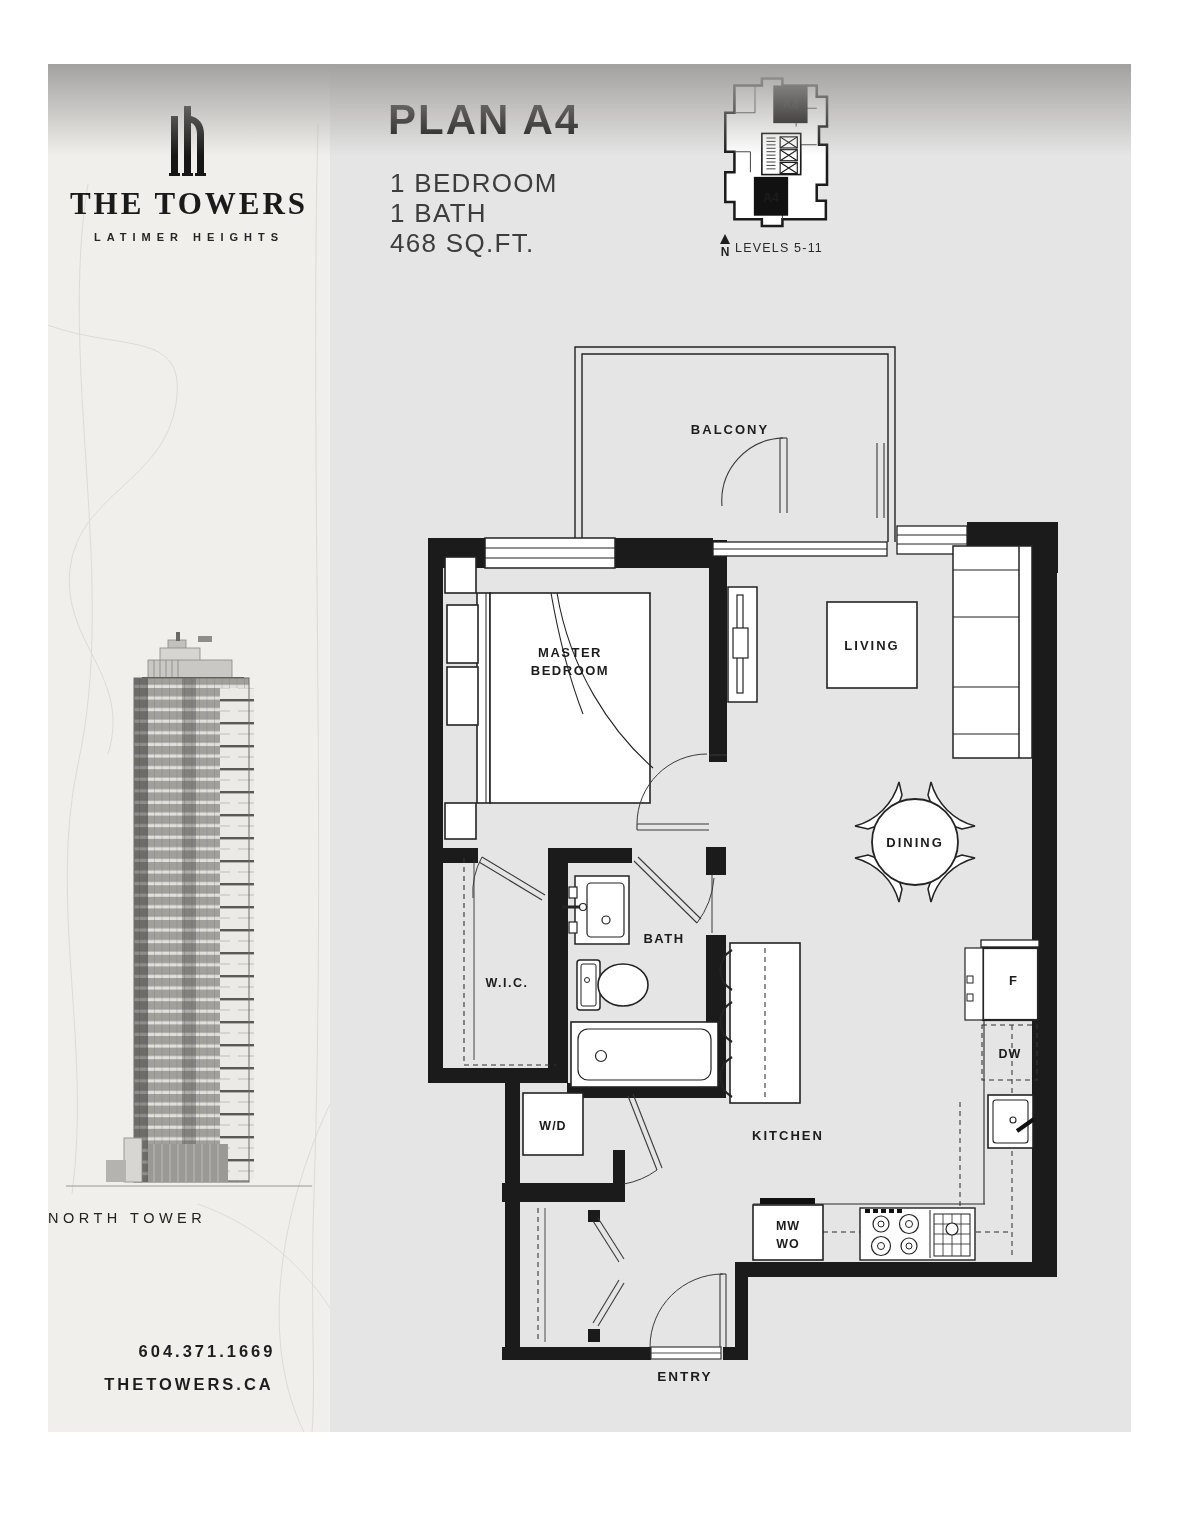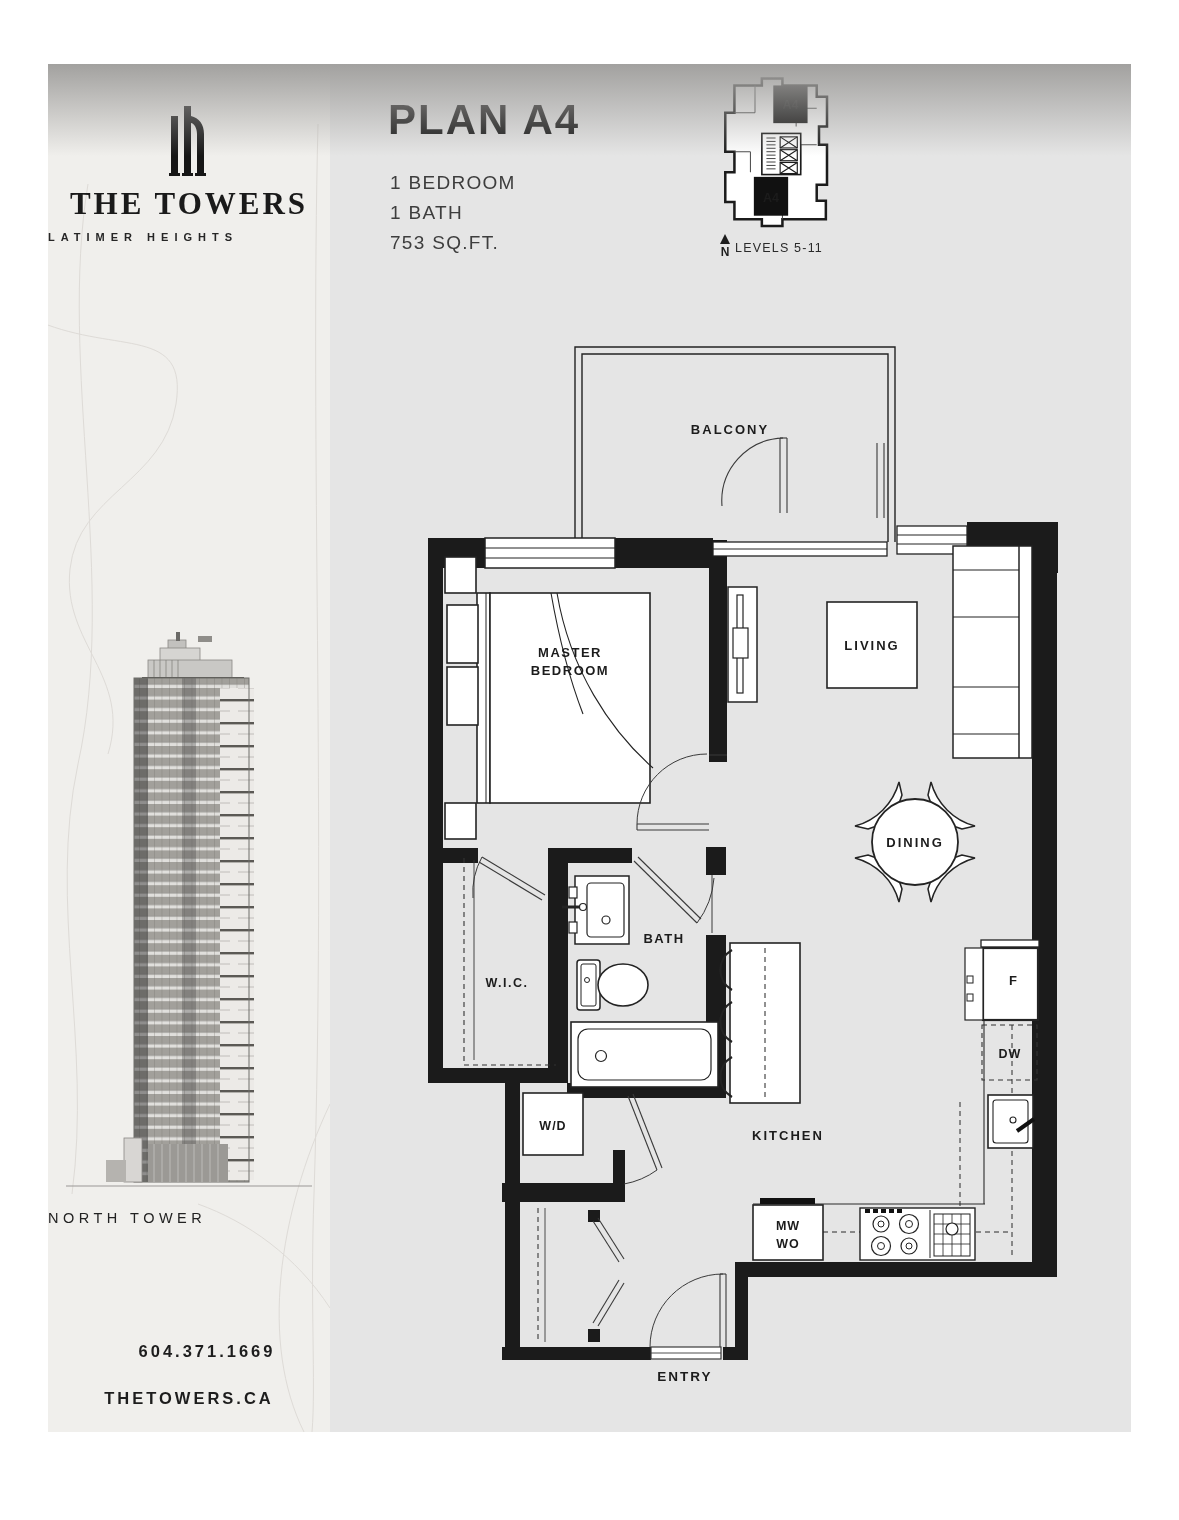--- a/index.html
+++ b/index.html
@@ -5,31 +5,31 @@
   html,body{margin:0;padding:0;width:1179px;height:1520px;background:#ffffff;
     font-family:"Liberation Sans",sans-serif;-webkit-font-smoothing:antialiased;}
   .page{position:absolute;left:48px;top:64px;width:1083px;height:1368px;background:#e5e5e5;}
   .grad{position:absolute;left:0;top:0;width:100%;height:92px;
     background:linear-gradient(to bottom,#a2a19f 0%,rgba(244,243,241,0) 100%);pointer-events:none;z-index:9;}
   .sidebar{position:absolute;left:0;top:0;width:282px;height:1368px;background:#f0efec;overflow:hidden;}
   .deco{position:absolute;left:0;top:0;}
   .logo{position:absolute;left:119px;top:38px;}
   .brand{position:absolute;left:0;top:122px;width:282px;text-align:center;
     font-family:"Liberation Serif",serif;font-size:31px;letter-spacing:3px;color:#1a1a1a;font-weight:600;}
-  .brand-sub{position:absolute;left:0;top:167px;width:282px;
+  .brand-sub{position:absolute;left:0;top:167px;width:282px;text-align:center;
     font-size:11px;letter-spacing:6px;color:#262626;font-weight:700;}
   .towerfig{position:absolute;left:16px;top:566px;}
   .tower-caption{position:absolute;left:0;top:1146px;width:282px;
     font-size:14.5px;letter-spacing:4.5px;color:#222;font-weight:500;}
   .contact{position:absolute;left:0;top:1278px;width:282px;text-align:center;color:#1d1d1d;}
   .contact .phone{font-size:16.5px;font-weight:700;letter-spacing:3px;padding-left:36px;}
-  .contact .web{font-size:16.5px;font-weight:700;letter-spacing:3px;margin-top:28px;}
+  .contact .web{font-size:16.5px;font-weight:700;letter-spacing:3px;margin-top:14px;}
   .plan-title{position:absolute;left:340px;top:32px;font-size:42px;font-weight:800;
     letter-spacing:2px;color:#161616;}
-  .specs{position:absolute;left:342px;top:104px;font-size:19px;color:#3d3d3d;letter-spacing:1.3px;line-height:30px;}
+  .specs{position:absolute;left:342px;top:104px;font-size:26px;color:#3d3d3d;letter-spacing:1.3px;line-height:30px;}
   .keyplans{position:absolute;left:668px;top:10px;display:flex;gap:7px;align-items:flex-end;}
   .kp{width:126px;text-align:center;}
   .kp .kp-label{font-size:12.5px;letter-spacing:1.2px;color:#2a2a2a;margin-top:3px;font-weight:500;}
   .north{position:absolute;left:668px;top:170px;width:18px;text-align:center;}
   .north .tri{margin:0 auto;width:0;height:0;border-left:5px solid transparent;
     border-right:5px solid transparent;border-bottom:10px solid #1d1d1d;}
   .north .nlabel{font-size:12px;font-weight:700;color:#1d1d1d;margin-top:1px;}
   .plansvg{position:absolute;left:377px;top:266px;}
   svg text{font-family:"Liberation Sans",sans-serif;font-weight:700;fill:#1c1c1c;}
 </style>
@@ -131,21 +131,21 @@
     <div class="contact">
       <div class="phone">604.371.1669</div>
       <div class="web">THETOWERS.CA</div>
     </div>
   </div>
 
   <div class="plan-title">PLAN A4</div>
   <div class="specs">
     <div>1 BEDROOM</div>
     <div>1 BATH</div>
-    <div>753 SQ.FT.</div>
+    <div>468 SQ.FT.</div>
   </div>
 
   <div class="keyplans">
     <div class="kp">
       <svg width="126" height="160" viewBox="0 0 110 140">
         <use href="#kpbase"></use>
         <rect x="50" y="10" width="30" height="33" fill="#111111"></rect>
         <text x="65" y="31" font-size="11" fill="#ffffff" text-anchor="middle">A4</text>
         <rect x="33" y="90" width="30" height="34" fill="#111111"></rect>
         <text x="48" y="112" font-size="11" fill="#ffffff" text-anchor="middle">A4</text>

